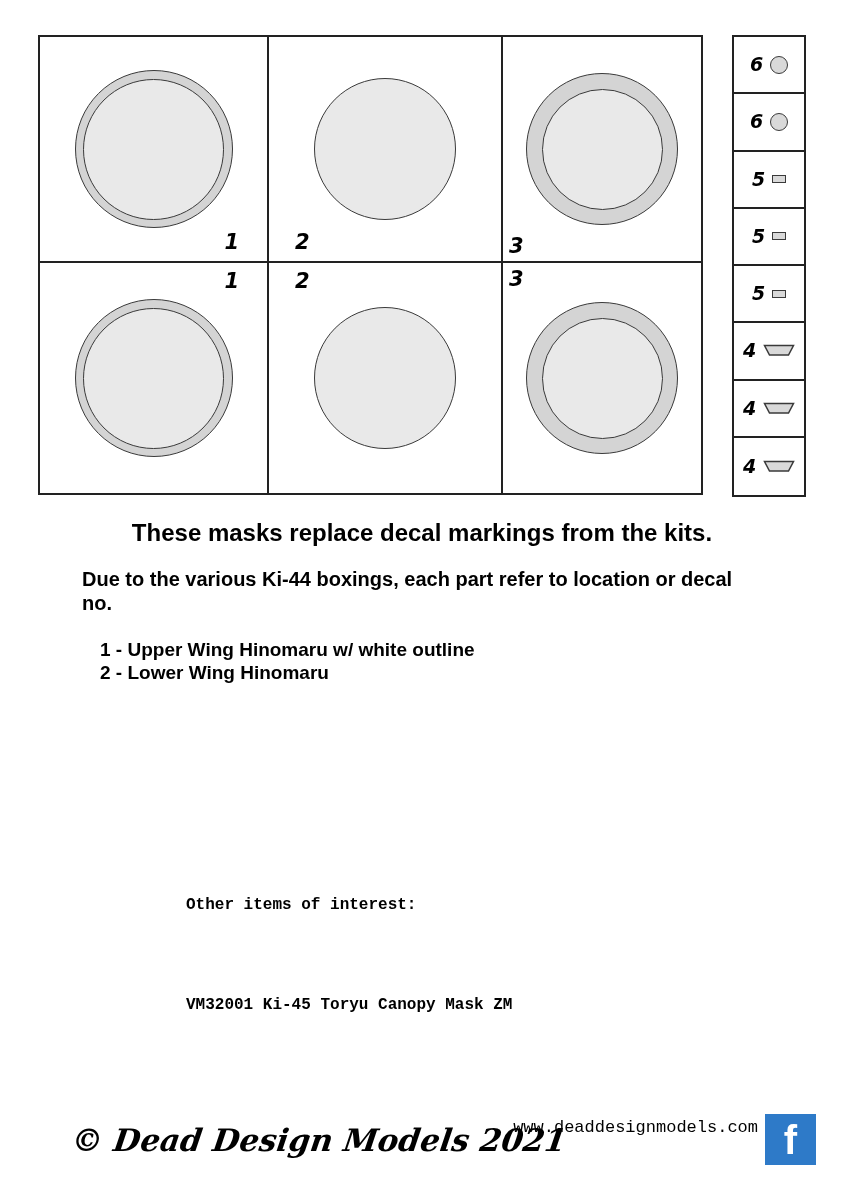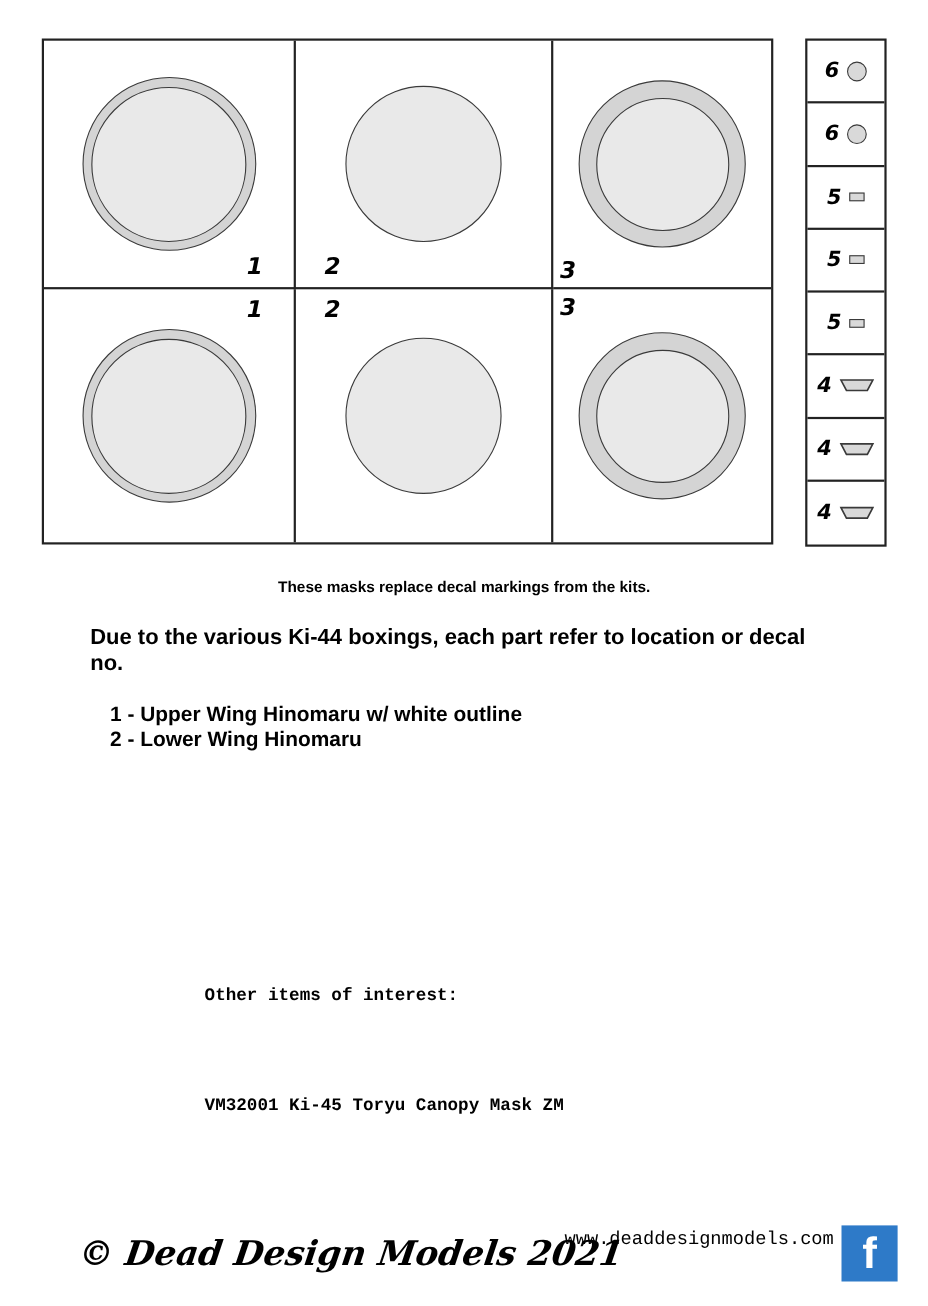--- a/index.html
+++ b/index.html
@@ -34,21 +34,21 @@
              display:grid;grid-template-rows:repeat(8,1fr);}
   .side-cell{border-bottom:2px solid #222;display:flex;align-items:center;justify-content:center;gap:7px;}
   .side-cell:last-child{border-bottom:none;}
   .side-label{font-family:"DejaVu Sans",sans-serif;font-style:italic;font-weight:bold;font-size:19px;line-height:1;}
   .small-circle{width:16px;height:16px;border-radius:50%;background:#d9d9d9;border:1.5px solid #3a3a3a;}
   .small-rect{width:12px;height:6px;background:#d9d9d9;border:1.5px solid #3a3a3a;}
   .trap-svg{display:block;}
 
   
   .note1{position:absolute;top:521px;left:0;right:0;text-align:center;
-         font-size:14px;font-weight:bold;line-height:24px;}
+         font-size:24px;font-weight:bold;line-height:24px;}
   .note2{position:absolute;top:568px;left:82px;right:82px;text-align:left;
          font-size:20px;font-weight:bold;line-height:23.5px;}
   .legend{position:absolute;left:100px;top:638px;font-size:19px;font-weight:bold;line-height:23.3px;}
   .other{position:absolute;left:186px;top:822px;font-family:"Liberation Mono",monospace;
          font-weight:bold;font-size:16px;line-height:33.4px;white-space:pre;}
 
   
   .copyright{position:absolute;left:72px;top:1122px;font-family:"DejaVu Serif",serif;
              font-style:italic;font-weight:bold;font-size:31px;transform:skewX(-8deg);
              letter-spacing:0px;}

